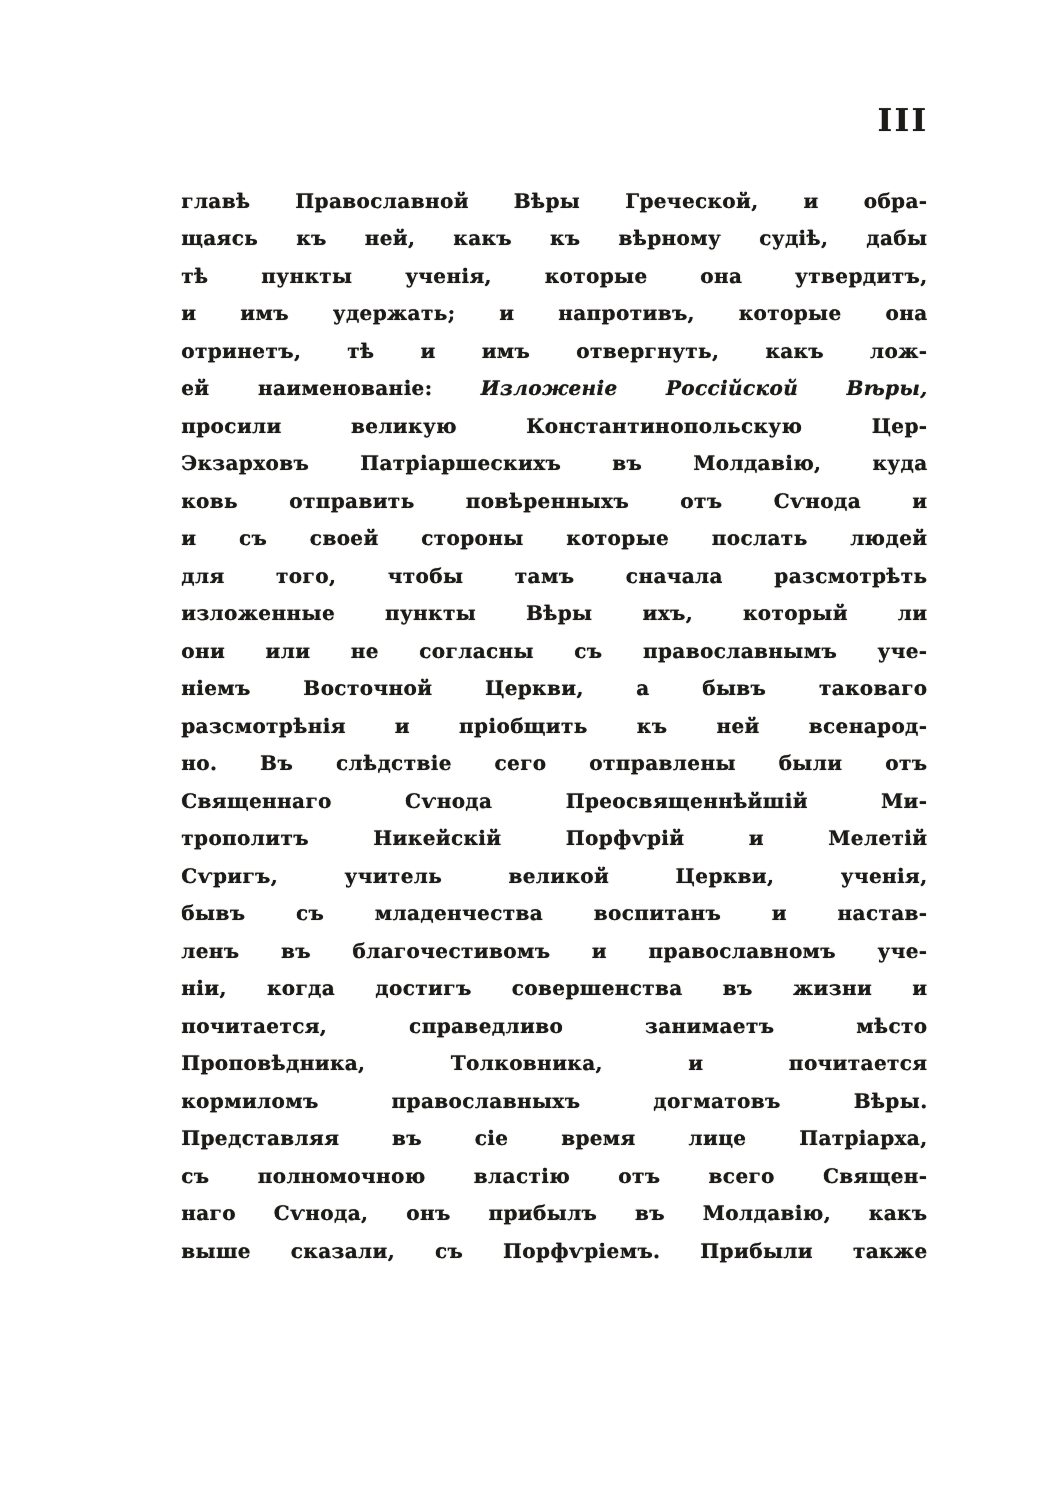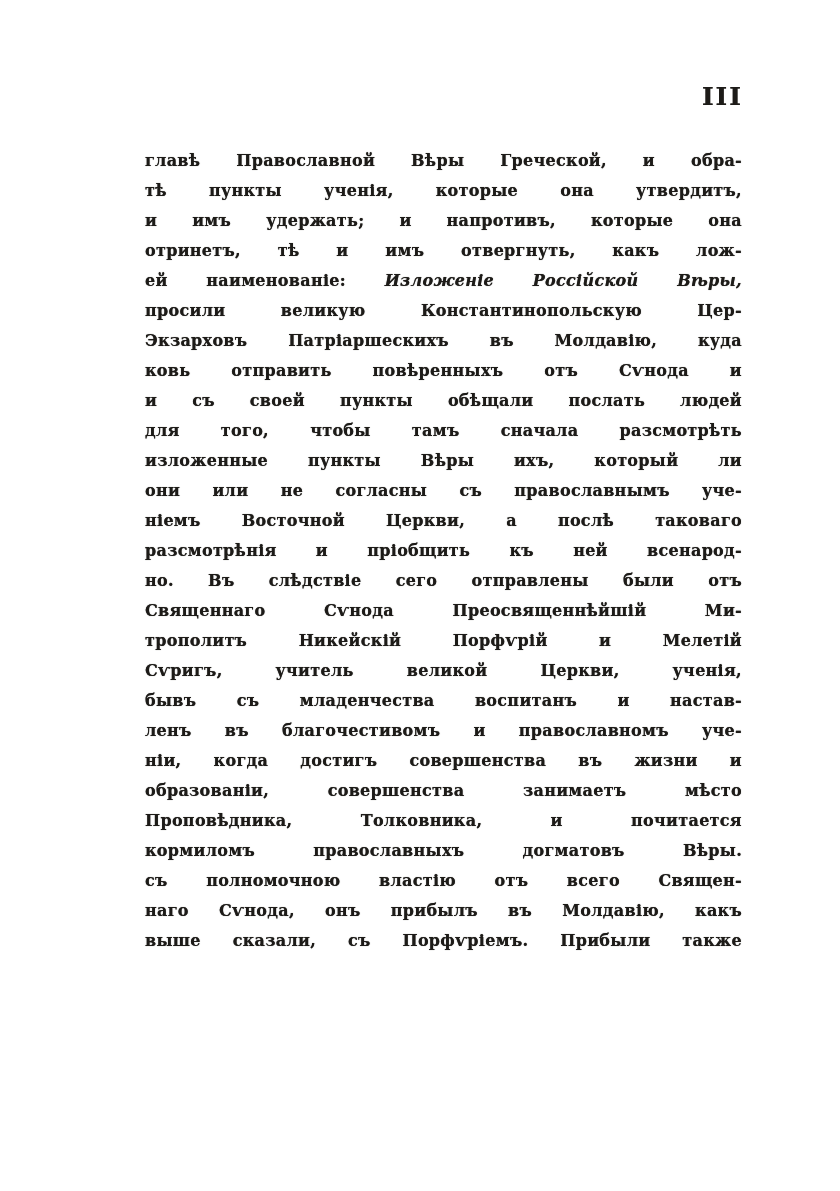--- a/index.html
+++ b/index.html
@@ -48,40 +48,42 @@
     font-weight: bold;
   }
 </style>
 </head>
 <body style="background: rgb(255, 255, 255);">
 
 <main class="page" style="color: rgb(29, 27, 24);">
   <div class="page-number">III</div>
   <section class="text-block">
       <div class="line"><span class="seg">главѣ Православной Вѣры Греческой, и обра-</span></div>
+      <div class="line"><span class="seg">щаясь къ ней, какъ къ вѣрному судіѣ, дабы</span></div>
       <div class="line"><span class="seg">тѣ пункты ученія, которые она утвердитъ,</span></div>
       <div class="line"><span class="seg">и имъ удержать; и напротивъ, которые она</span></div>
       <div class="line"><span class="seg">отринетъ, тѣ и имъ отвергнуть, какъ лож-</span></div>
       <div class="line"><span class="seg">ей наименованіе: </span><span class="seg italic">Изложеніе Россійской Вѣры,</span></div>
       <div class="line"><span class="seg">просили великую Константинопольскую Цер-</span></div>
       <div class="line"><span class="seg">Экзарховъ Патріаршескихъ въ Молдавію, куда</span></div>
       <div class="line"><span class="seg">ковь отправить повѣренныхъ отъ Сѵнода и</span></div>
-      <div class="line"><span class="seg">и съ своей пункты обѣщали послать людей</span></div>
+      <div class="line"><span class="seg">и съ своей стороны которые послать людей</span></div>
       <div class="line"><span class="seg">для того, чтобы тамъ сначала разсмотрѣть</span></div>
       <div class="line"><span class="seg">изложенные пункты Вѣры ихъ, который ли</span></div>
       <div class="line"><span class="seg">они или не согласны съ православнымъ уче-</span></div>
-      <div class="line"><span class="seg">ніемъ Восточной Церкви, а послѣ таковаго</span></div>
+      <div class="line"><span class="seg">ніемъ Восточной Церкви, а бывъ таковаго</span></div>
       <div class="line"><span class="seg">разсмотрѣнія и пріобщить къ ней всенарод-</span></div>
       <div class="line"><span class="seg">но. Въ слѣдствіе сего отправлены были отъ</span></div>
       <div class="line"><span class="seg">Священнаго Сѵнода Преосвященнѣйшій Ми-</span></div>
       <div class="line"><span class="seg">трополитъ Никейскій Порфѵрій и Мелетій</span></div>
       <div class="line"><span class="seg">Сѵригъ, учитель великой Церкви, ученія,</span></div>
       <div class="line"><span class="seg">бывъ съ младенчества воспитанъ и настав-</span></div>
       <div class="line"><span class="seg">ленъ въ благочестивомъ и православномъ уче-</span></div>
       <div class="line"><span class="seg">ніи, когда достигъ совершенства въ жизни и</span></div>
-      <div class="line"><span class="seg">образованіи, совершенства занимаетъ мѣсто</span></div>
+      <div class="line"><span class="seg">почитается, справедливо занимаетъ мѣсто</span></div>
       <div class="line"><span class="seg">Проповѣдника, Толковника, и почитается</span></div>
       <div class="line"><span class="seg">кормиломъ православныхъ догматовъ Вѣры.</span></div>
+      <div class="line"><span class="seg">Представляя въ сіе время лице Патріарха,</span></div>
       <div class="line"><span class="seg">съ полномочною властію отъ всего Священ-</span></div>
       <div class="line"><span class="seg">наго Сѵнода, онъ прибылъ въ Молдавію, какъ</span></div>
       <div class="line"><span class="seg">выше сказали, съ Порфѵріемъ. Прибыли также</span></div>
     </section>
 </main>
 
 </body></html>

